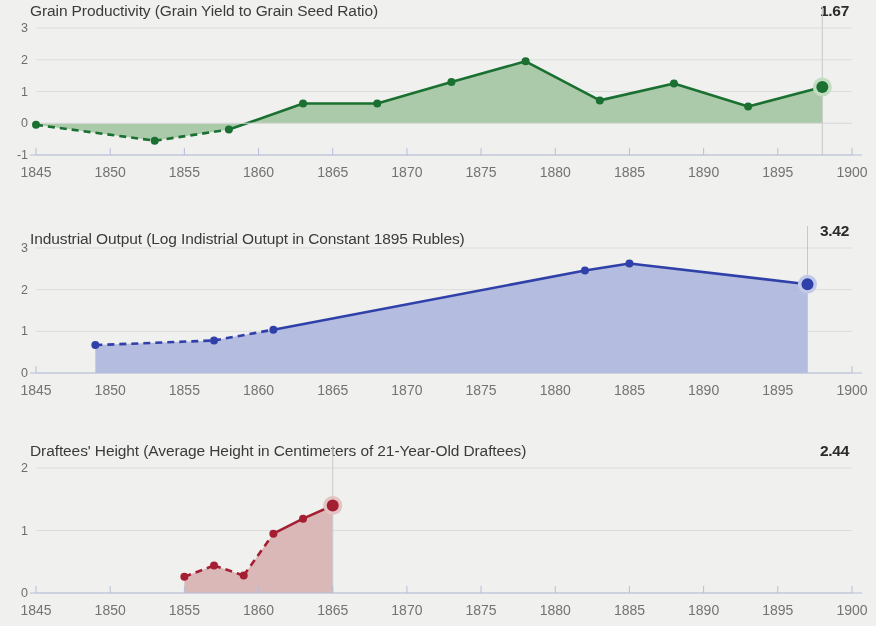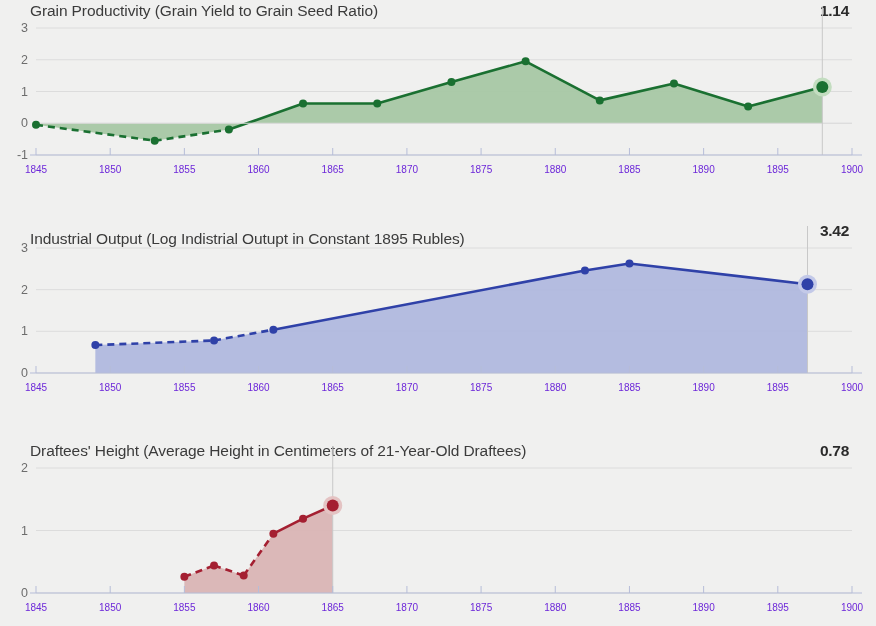--- a/index.html
+++ b/index.html
@@ -47,34 +47,34 @@
   .ylabel {
     position: absolute;
     font-size: 12.5px;
     color: #6d6d6d;
     text-align: right;
     width: 26px;
     transform: translateY(-50%);
   }
   .xlabel {
     position: absolute;
-    font-size: 10px;
-    color: #6d28d9;
+    font-size: 14px;
+    color: #737373;
     transform: translateX(-50%);
     white-space: nowrap;
   }
   svg { display: block; }
 </style>
 </head>
 <body>
 
 <div id="root">
     <div class="panel" style="top: 0px; height: 220px;">
       <div class="panel-title" style="top: 2px;">Grain Productivity (Grain Yield to Grain Seed Ratio)</div>
-      <div class="panel-value" style="top: 2px;">1.14</div>
+      <div class="panel-value" style="top: 2px;">1.67</div>
       <svg width="876" height="220" class="plot">
         <line x1="36" x2="852" y1="28" y2="28" stroke="#dcdcdc" stroke-width="1"></line>
         <line x1="36" x2="852" y1="59.75" y2="59.75" stroke="#dcdcdc" stroke-width="1"></line>
         <line x1="36" x2="852" y1="91.5" y2="91.5" stroke="#dcdcdc" stroke-width="1"></line>
         <line x1="36" x2="852" y1="123.25" y2="123.25" stroke="#dcdcdc" stroke-width="1"></line>
         <line x1="36" x2="852" y1="155" y2="155" stroke="#dcdcdc" stroke-width="1"></line>
         <path d="M 36 124.83749999999999 L 154.6909090909091 140.71249999999998 L 228.87272727272727 129.60000000000002 L 303.05454545454546 103.565 L 377.2363636363636 103.565 L 451.4181818181818 81.975 L 525.5999999999999 61.3375 L 599.7818181818182 100.39000000000001 L 673.9636363636364 83.5625 L 748.1454545454545 106.42249999999999 L 822.3272727272728 87.055 L 822.3272727272728 123.25 L 36 123.25 Z" fill="#a7c7a4" fill-opacity="0.95" stroke="none"></path>
         <line x1="36" y1="124.83749999999999" x2="154.6909090909091" y2="140.71249999999998" stroke="#1a7031" stroke-width="2.6" stroke-linecap="butt" stroke-dasharray="7,5"></line>
         <line x1="154.6909090909091" y1="140.71249999999998" x2="228.87272727272727" y2="129.60000000000002" stroke="#1a7031" stroke-width="2.6" stroke-linecap="butt" stroke-dasharray="7,5"></line>
         <line x1="228.87272727272727" y1="129.60000000000002" x2="303.05454545454546" y2="103.565" stroke="#1a7031" stroke-width="2.6" stroke-linecap="round"></line>
@@ -179,21 +179,21 @@
       <div class="xlabel" style="left: 406.909px; top: 162px;">1870</div>
       <div class="xlabel" style="left: 481.091px; top: 162px;">1875</div>
       <div class="xlabel" style="left: 555.273px; top: 162px;">1880</div>
       <div class="xlabel" style="left: 629.455px; top: 162px;">1885</div>
       <div class="xlabel" style="left: 703.636px; top: 162px;">1890</div>
       <div class="xlabel" style="left: 777.818px; top: 162px;">1895</div>
       <div class="xlabel" style="left: 852px; top: 162px;">1900</div>
     </div>
     <div class="panel" style="top: 440px; height: 186px;">
       <div class="panel-title" style="top: 2px;">Draftees' Height (Average Height in Centimeters of 21-Year-Old Draftees)</div>
-      <div class="panel-value" style="top: 2px;">0.78</div>
+      <div class="panel-value" style="top: 2px;">2.44</div>
       <svg width="876" height="186" class="plot">
         <line x1="36" x2="852" y1="28" y2="28" stroke="#dcdcdc" stroke-width="1"></line>
         <line x1="36" x2="852" y1="90.5" y2="90.5" stroke="#dcdcdc" stroke-width="1"></line>
         <line x1="36" x2="852" y1="153" y2="153" stroke="#dcdcdc" stroke-width="1"></line>
         <path d="M 184.36363636363637 136.75 L 214.03636363636363 125.5 L 243.7090909090909 135.5 L 273.3818181818182 93.625 L 303.05454545454546 78.625 L 332.72727272727275 65.5 L 332.72727272727275 153 L 184.36363636363637 153 Z" fill="#d9b4b4" fill-opacity="0.95" stroke="none"></path>
         <line x1="184.36363636363637" y1="136.75" x2="214.03636363636363" y2="125.5" stroke="#a41f31" stroke-width="2.6" stroke-linecap="butt" stroke-dasharray="7,5"></line>
         <line x1="214.03636363636363" y1="125.5" x2="243.7090909090909" y2="135.5" stroke="#a41f31" stroke-width="2.6" stroke-linecap="butt" stroke-dasharray="7,5"></line>
         <line x1="243.7090909090909" y1="135.5" x2="273.3818181818182" y2="93.625" stroke="#a41f31" stroke-width="2.6" stroke-linecap="butt" stroke-dasharray="7,5"></line>
         <line x1="273.3818181818182" y1="93.625" x2="303.05454545454546" y2="78.625" stroke="#a41f31" stroke-width="2.6" stroke-linecap="round"></line>
         <line x1="303.05454545454546" y1="78.625" x2="332.72727272727275" y2="65.5" stroke="#a41f31" stroke-width="2.6" stroke-linecap="round"></line>

